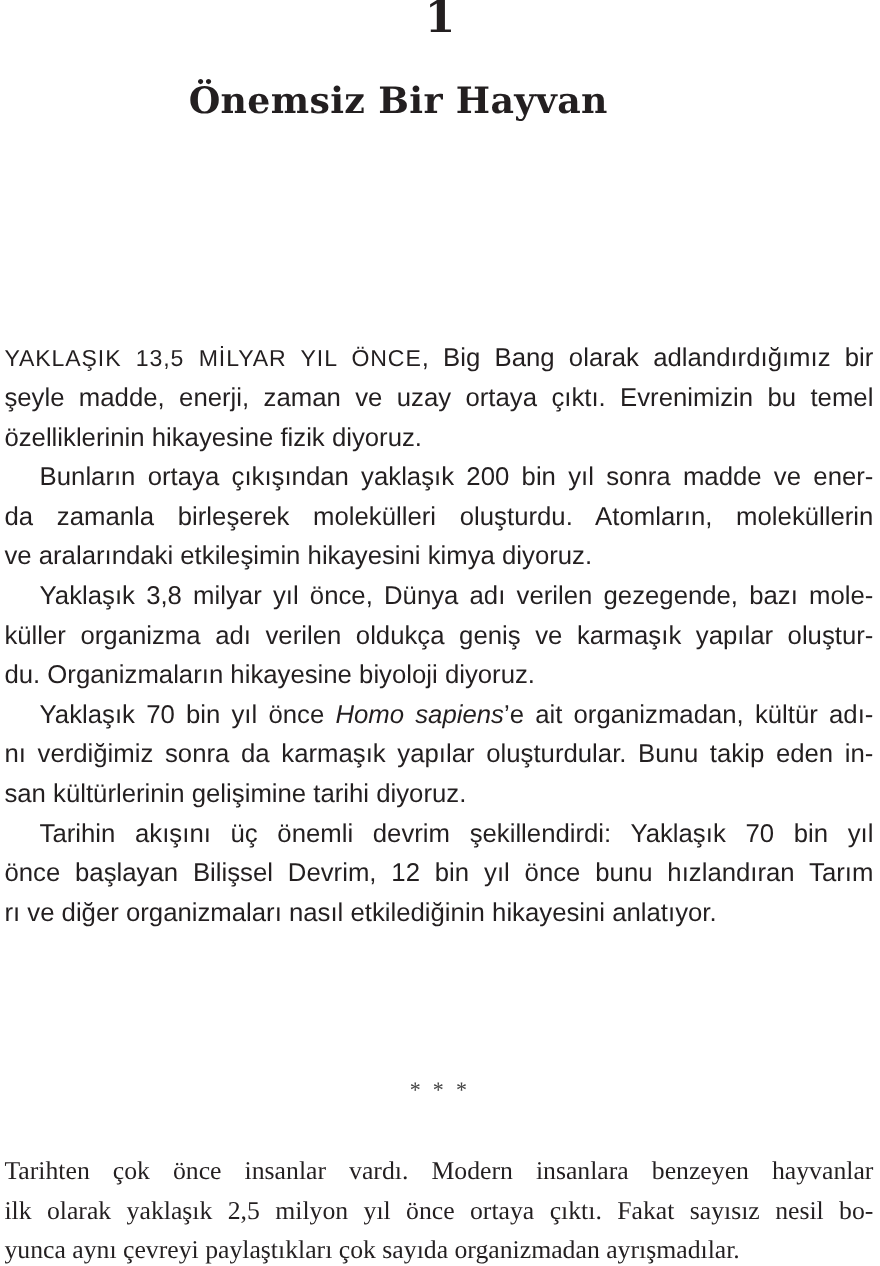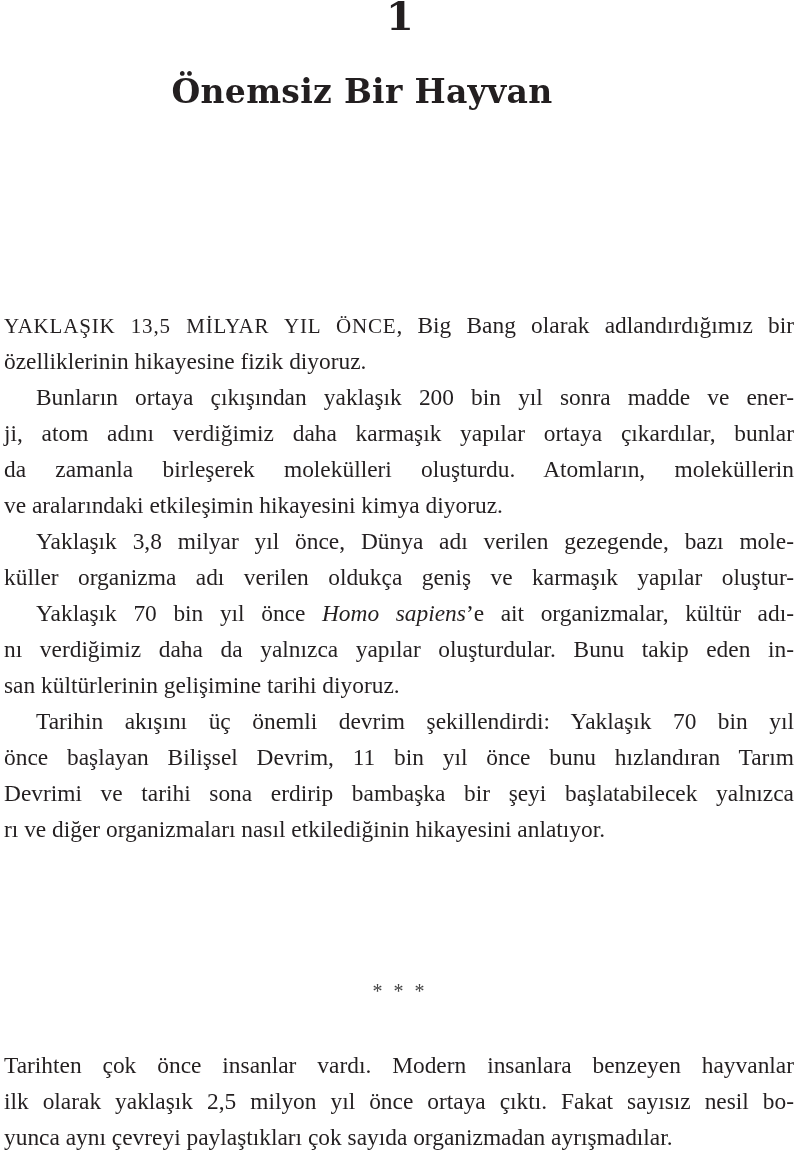--- a/index.html
+++ b/index.html
@@ -8,21 +8,21 @@
       position: absolute; left: 0; width: 800px; top: -8px; text-align: center;
       font-family: "DejaVu Serif", serif; font-weight: bold; font-size: 40px; line-height: 48px;
     }
     .chapter-title {
       position: absolute; left: 0; width: 724px; top: 70px; text-align: center;
       font-family: "DejaVu Serif", serif; font-weight: bold; font-size: 33px; line-height: 44px;
       letter-spacing: 0.3px;
     }
     .body-text {
       position: absolute; left: 4px; width: 790px; top: 307px;
-      font-family: Liberation Serif, serif; font-size: 23.4px; line-height: 36px;
+      font-family: Liberation Sans, sans-serif; font-size: 23.4px; line-height: 36px;
     }
     .line { display: block; white-space: nowrap; height: 36px; text-align: justify; text-align-last: justify; }
     .line.last { text-align-last: left; }
     .line.indent { padding-left: 32px; }
     .smallcaps-wrap { font-size: 21px; letter-spacing: 0.8px; }
     em { font-style: italic; }
     .separator {
       position: absolute; left: 0; width: 800px; top: 980px; text-align: center;
       font-family: "Liberation Serif", serif; font-size: 20px; letter-spacing: 3px; color: #444;
     }
@@ -32,33 +32,33 @@
     }
   </style>
 </head>
 <body>
 
 <div class="chapter-number">1</div>
 <div class="chapter-title">Önemsiz Bir Hayvan</div>
 
 <div class="body-text">
   <span class="line"><span class="smallcaps-wrap">YAKLAŞIK 13,5 MİLYAR YIL ÖNCE</span><span>, Big Bang olarak adlandırdığımız bir</span></span>
+  <span class="line">şeyle madde, enerji, zaman ve uzay ortaya çıktı. Evrenimizin bu temel</span>
   <span class="line last">özelliklerinin hikayesine fizik diyoruz.</span>
   <span class="line indent">Bunların ortaya çıkışından yaklaşık 200 bin yıl sonra madde ve ener-</span>
-  <span class="line">ji, atom adını verdiğimiz daha karmaşık yapılar ortaya çıkardılar, bunlar</span>
   <span class="line">da zamanla birleşerek molekülleri oluşturdu. Atomların, moleküllerin</span>
   <span class="line last">ve aralarındaki etkileşimin hikayesini kimya diyoruz.</span>
   <span class="line indent">Yaklaşık 3,8 milyar yıl önce, Dünya adı verilen gezegende, bazı mole-</span>
   <span class="line">küller organizma adı verilen oldukça geniş ve karmaşık yapılar oluştur-</span>
-  <span class="line indent"><span>Yaklaşık 70 bin yıl önce </span><em>Homo sapiens</em><span>’e ait organizmalar, kültür adı-</span></span>
-  <span class="line">nı verdiğimiz daha da yalnızca yapılar oluşturdular. Bunu takip eden in-</span>
+  <span class="line last">du. Organizmaların hikayesine biyoloji diyoruz.</span>
+  <span class="line indent"><span>Yaklaşık 70 bin yıl önce </span><em>Homo sapiens</em><span>’e ait organizmadan, kültür adı-</span></span>
+  <span class="line">nı verdiğimiz sonra da karmaşık yapılar oluşturdular. Bunu takip eden in-</span>
   <span class="line last">san kültürlerinin gelişimine tarihi diyoruz.</span>
   <span class="line indent">Tarihin akışını üç önemli devrim şekillendirdi: Yaklaşık 70 bin yıl</span>
-  <span class="line">önce başlayan Bilişsel Devrim, 11 bin yıl önce bunu hızlandıran Tarım</span>
-  <span class="line">Devrimi ve tarihi sona erdirip bambaşka bir şeyi başlatabilecek yalnızca</span>
+  <span class="line">önce başlayan Bilişsel Devrim, 12 bin yıl önce bunu hızlandıran Tarım</span>
   <span class="line last">rı ve diğer organizmaları nasıl etkilediğinin hikayesini anlatıyor.</span>
 </div>
 
 <div class="separator">* * *</div>
 
 <div class="body-text-2">
   <span class="line">Tarihten çok önce insanlar vardı. Modern insanlara benzeyen hayvanlar</span>
   <span class="line">ilk olarak yaklaşık 2,5 milyon yıl önce ortaya çıktı. Fakat sayısız nesil bo-</span>
   <span class="line last">yunca aynı çevreyi paylaştıkları çok sayıda organizmadan ayrışmadılar.</span>
 </div>

